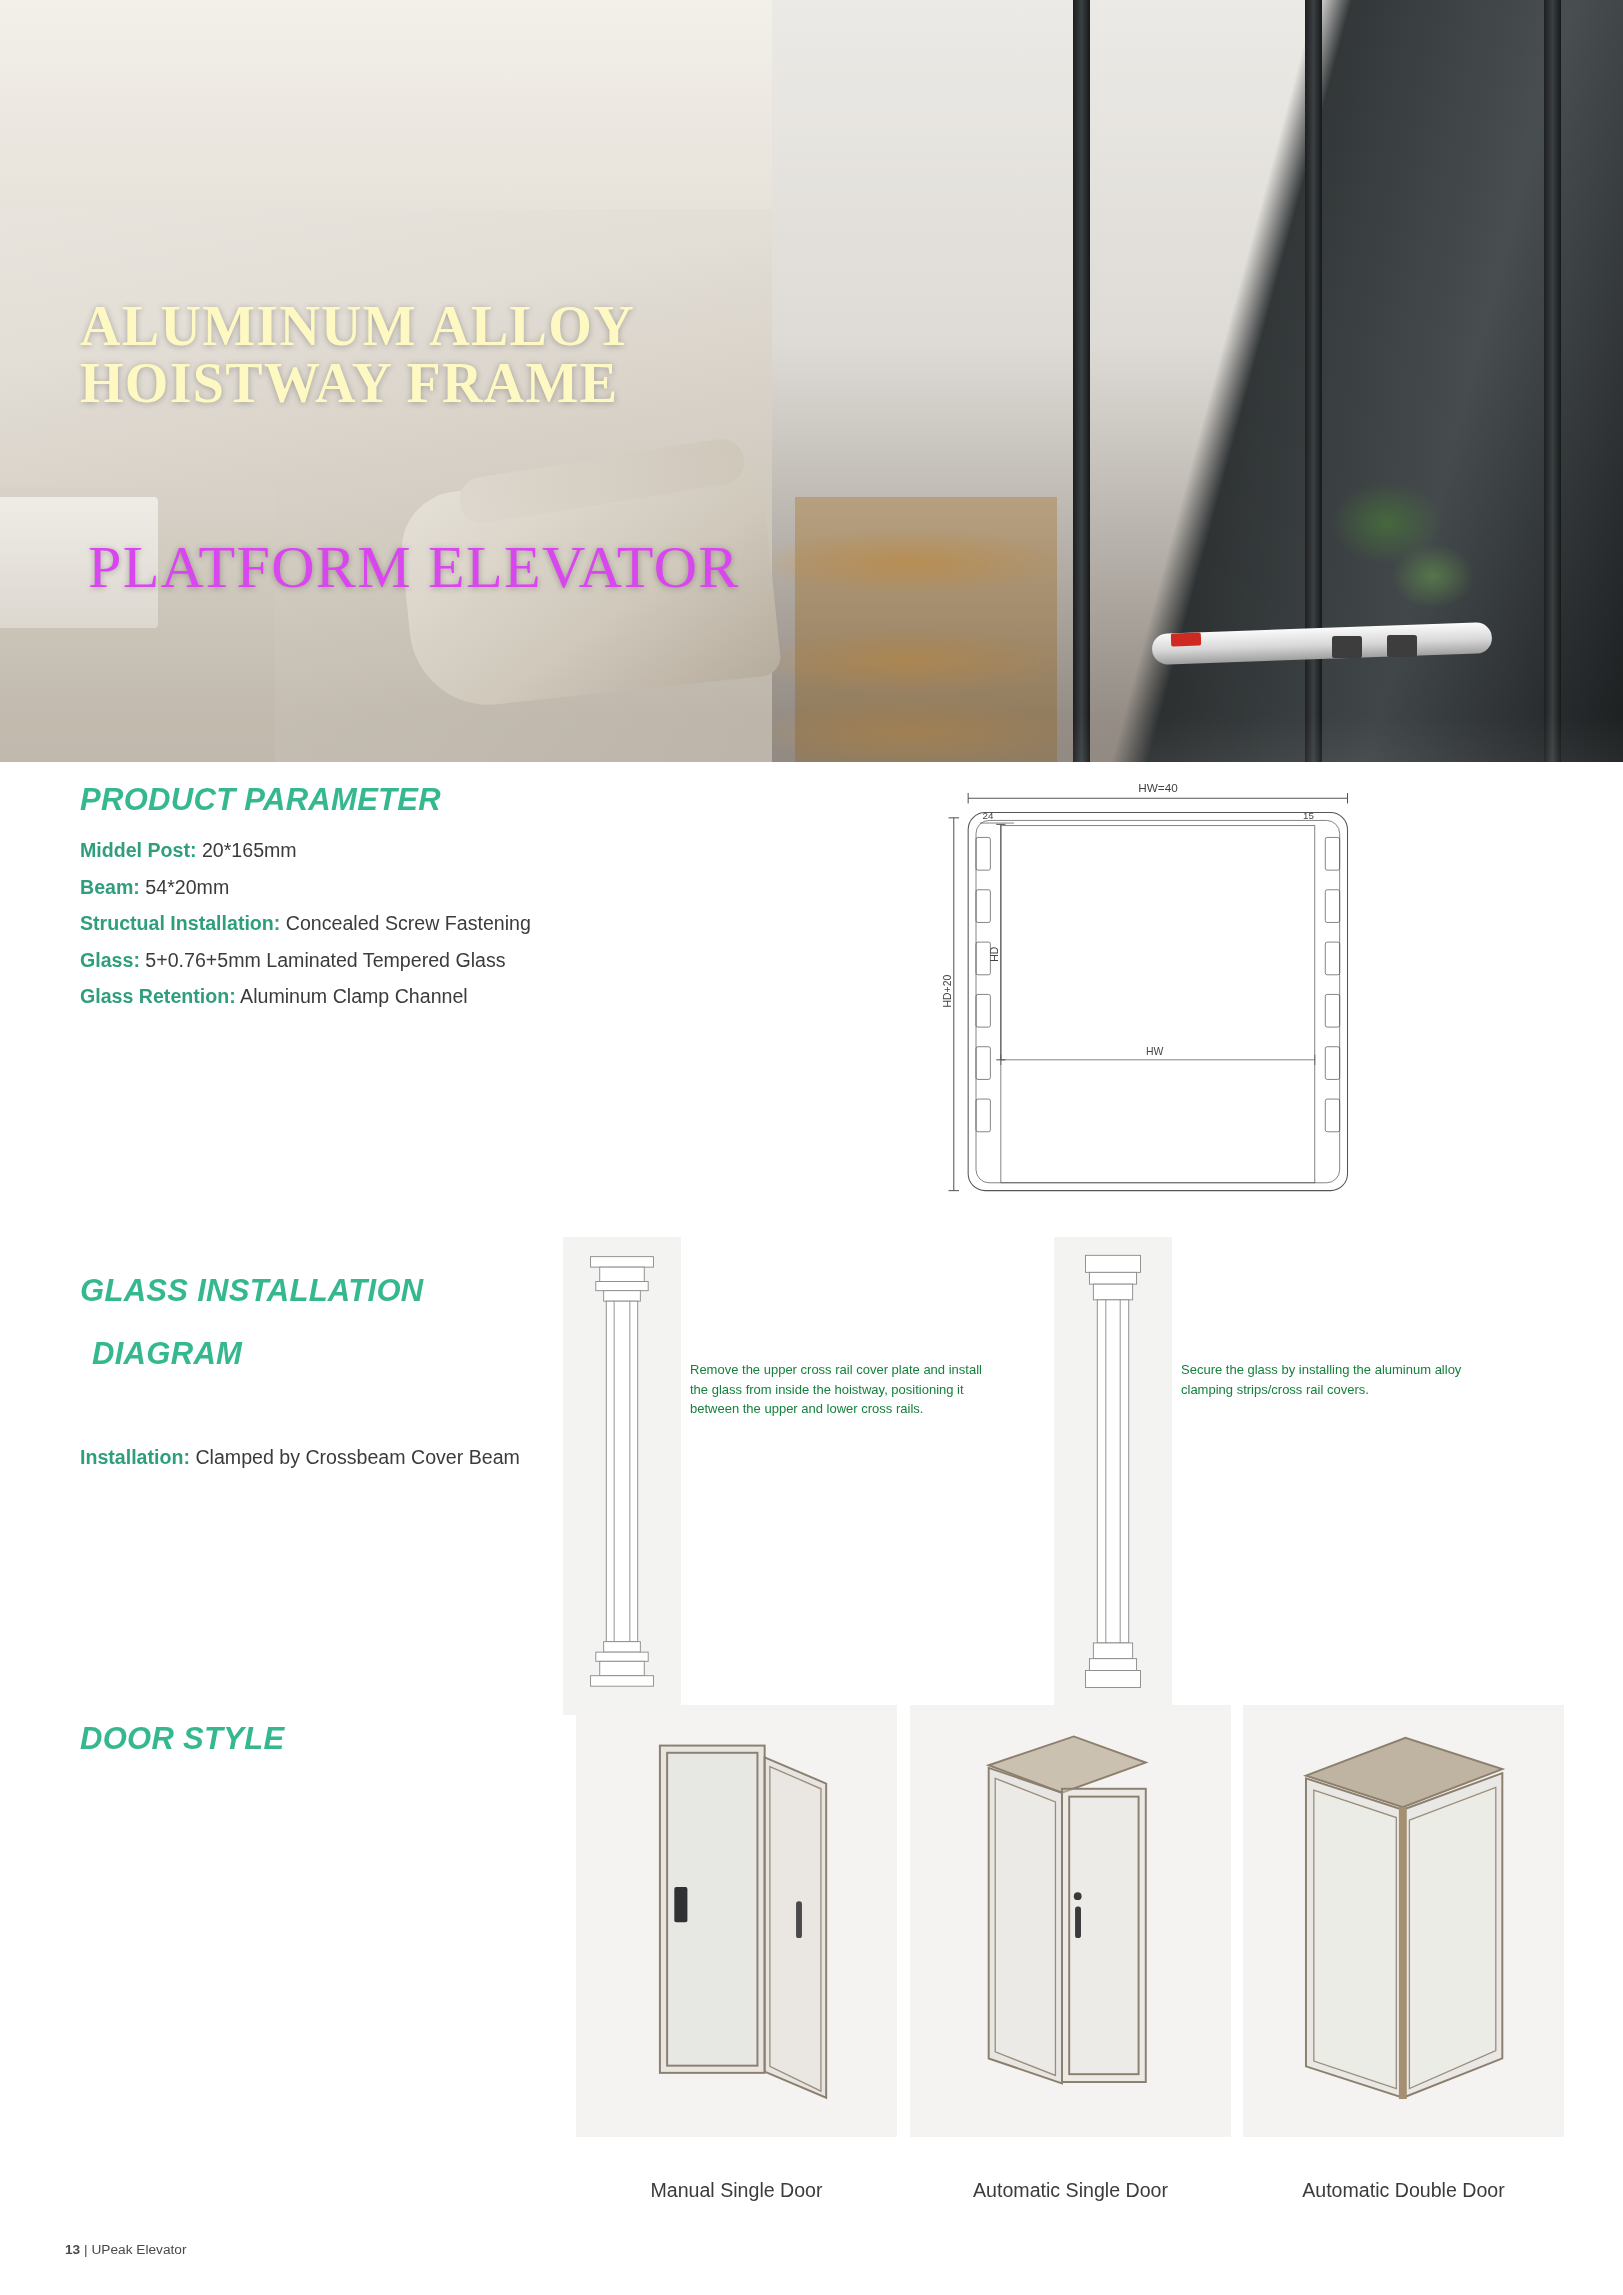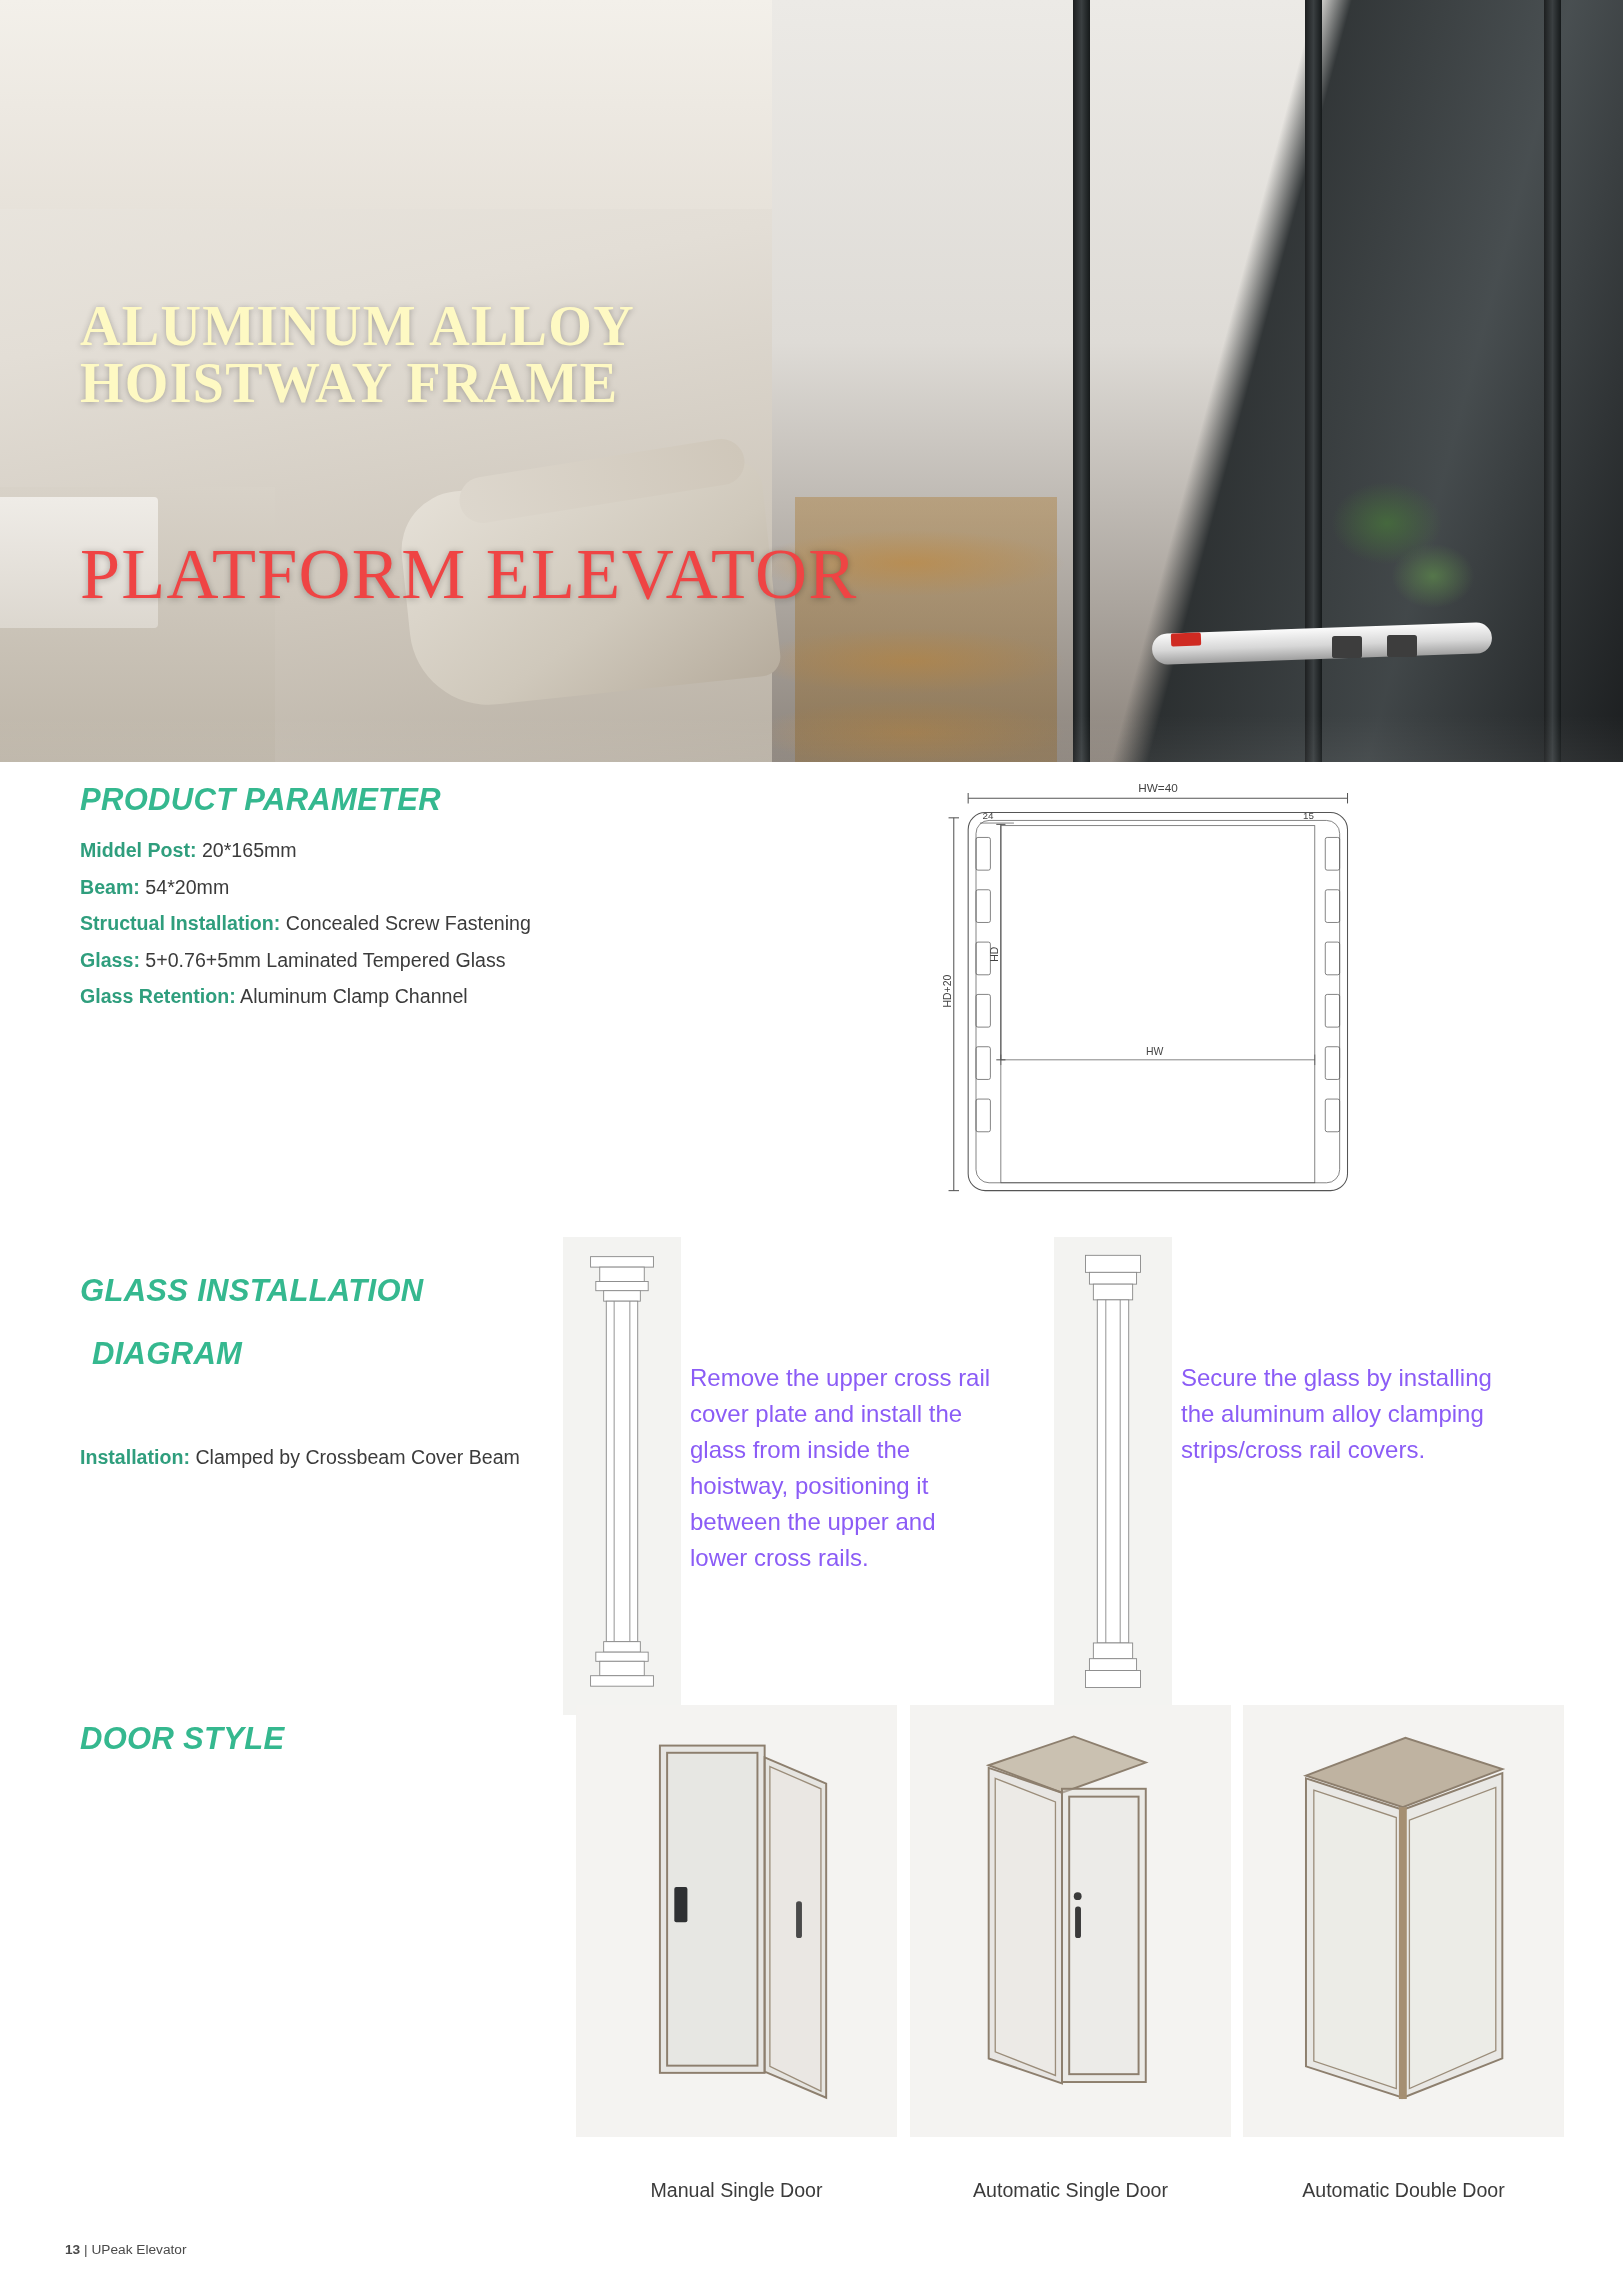--- a/index.html
+++ b/index.html
@@ -130,26 +130,26 @@
     font-family: "Liberation Serif", serif;
     font-size: 56px;
     line-height: 1.02;
     letter-spacing: 1.3px;
     color: #fef9c3;
     text-shadow: 0 1.3px 6.5px rgba(0,0,0,0.28);
     font-weight: 700;
   }
   .hero-subtitle {
     position: absolute;
-    left: 80px;
+    left: 88px;
     top: 533px;
     font-family: "Liberation Serif", serif;
-    font-size: 72px;
+    font-size: 60px;
     letter-spacing: 1.3px;
-    color: #ef4444;
+    color: #d946ef;
     text-shadow: 0 1.3px 6.5px rgba(0,0,0,0.28);
     font-weight: 400;
   }
 
   
   .sec-head {
     position: absolute;
     font-family: "Liberation Sans", sans-serif;
     font-style: italic;
     font-weight: bold;
@@ -203,23 +203,23 @@
     margin-top: 44px;
   }
   .photo-panel {
     position: absolute;
     background: #f3f3f1;
     overflow: hidden;
   }
   .profile-svg { display: block; }
   .glass-note {
     position: absolute;
-    font-size: 24px;
+    font-size: 13px;
     line-height: 1.5;
-    color: #8b5cf6;
+    color: #15803d;
     width: 308px;
   }
 
   
   .door-panel {
     position: absolute;
     background: #f4f3f1;
     overflow: hidden;
   }
   .door-caption {

